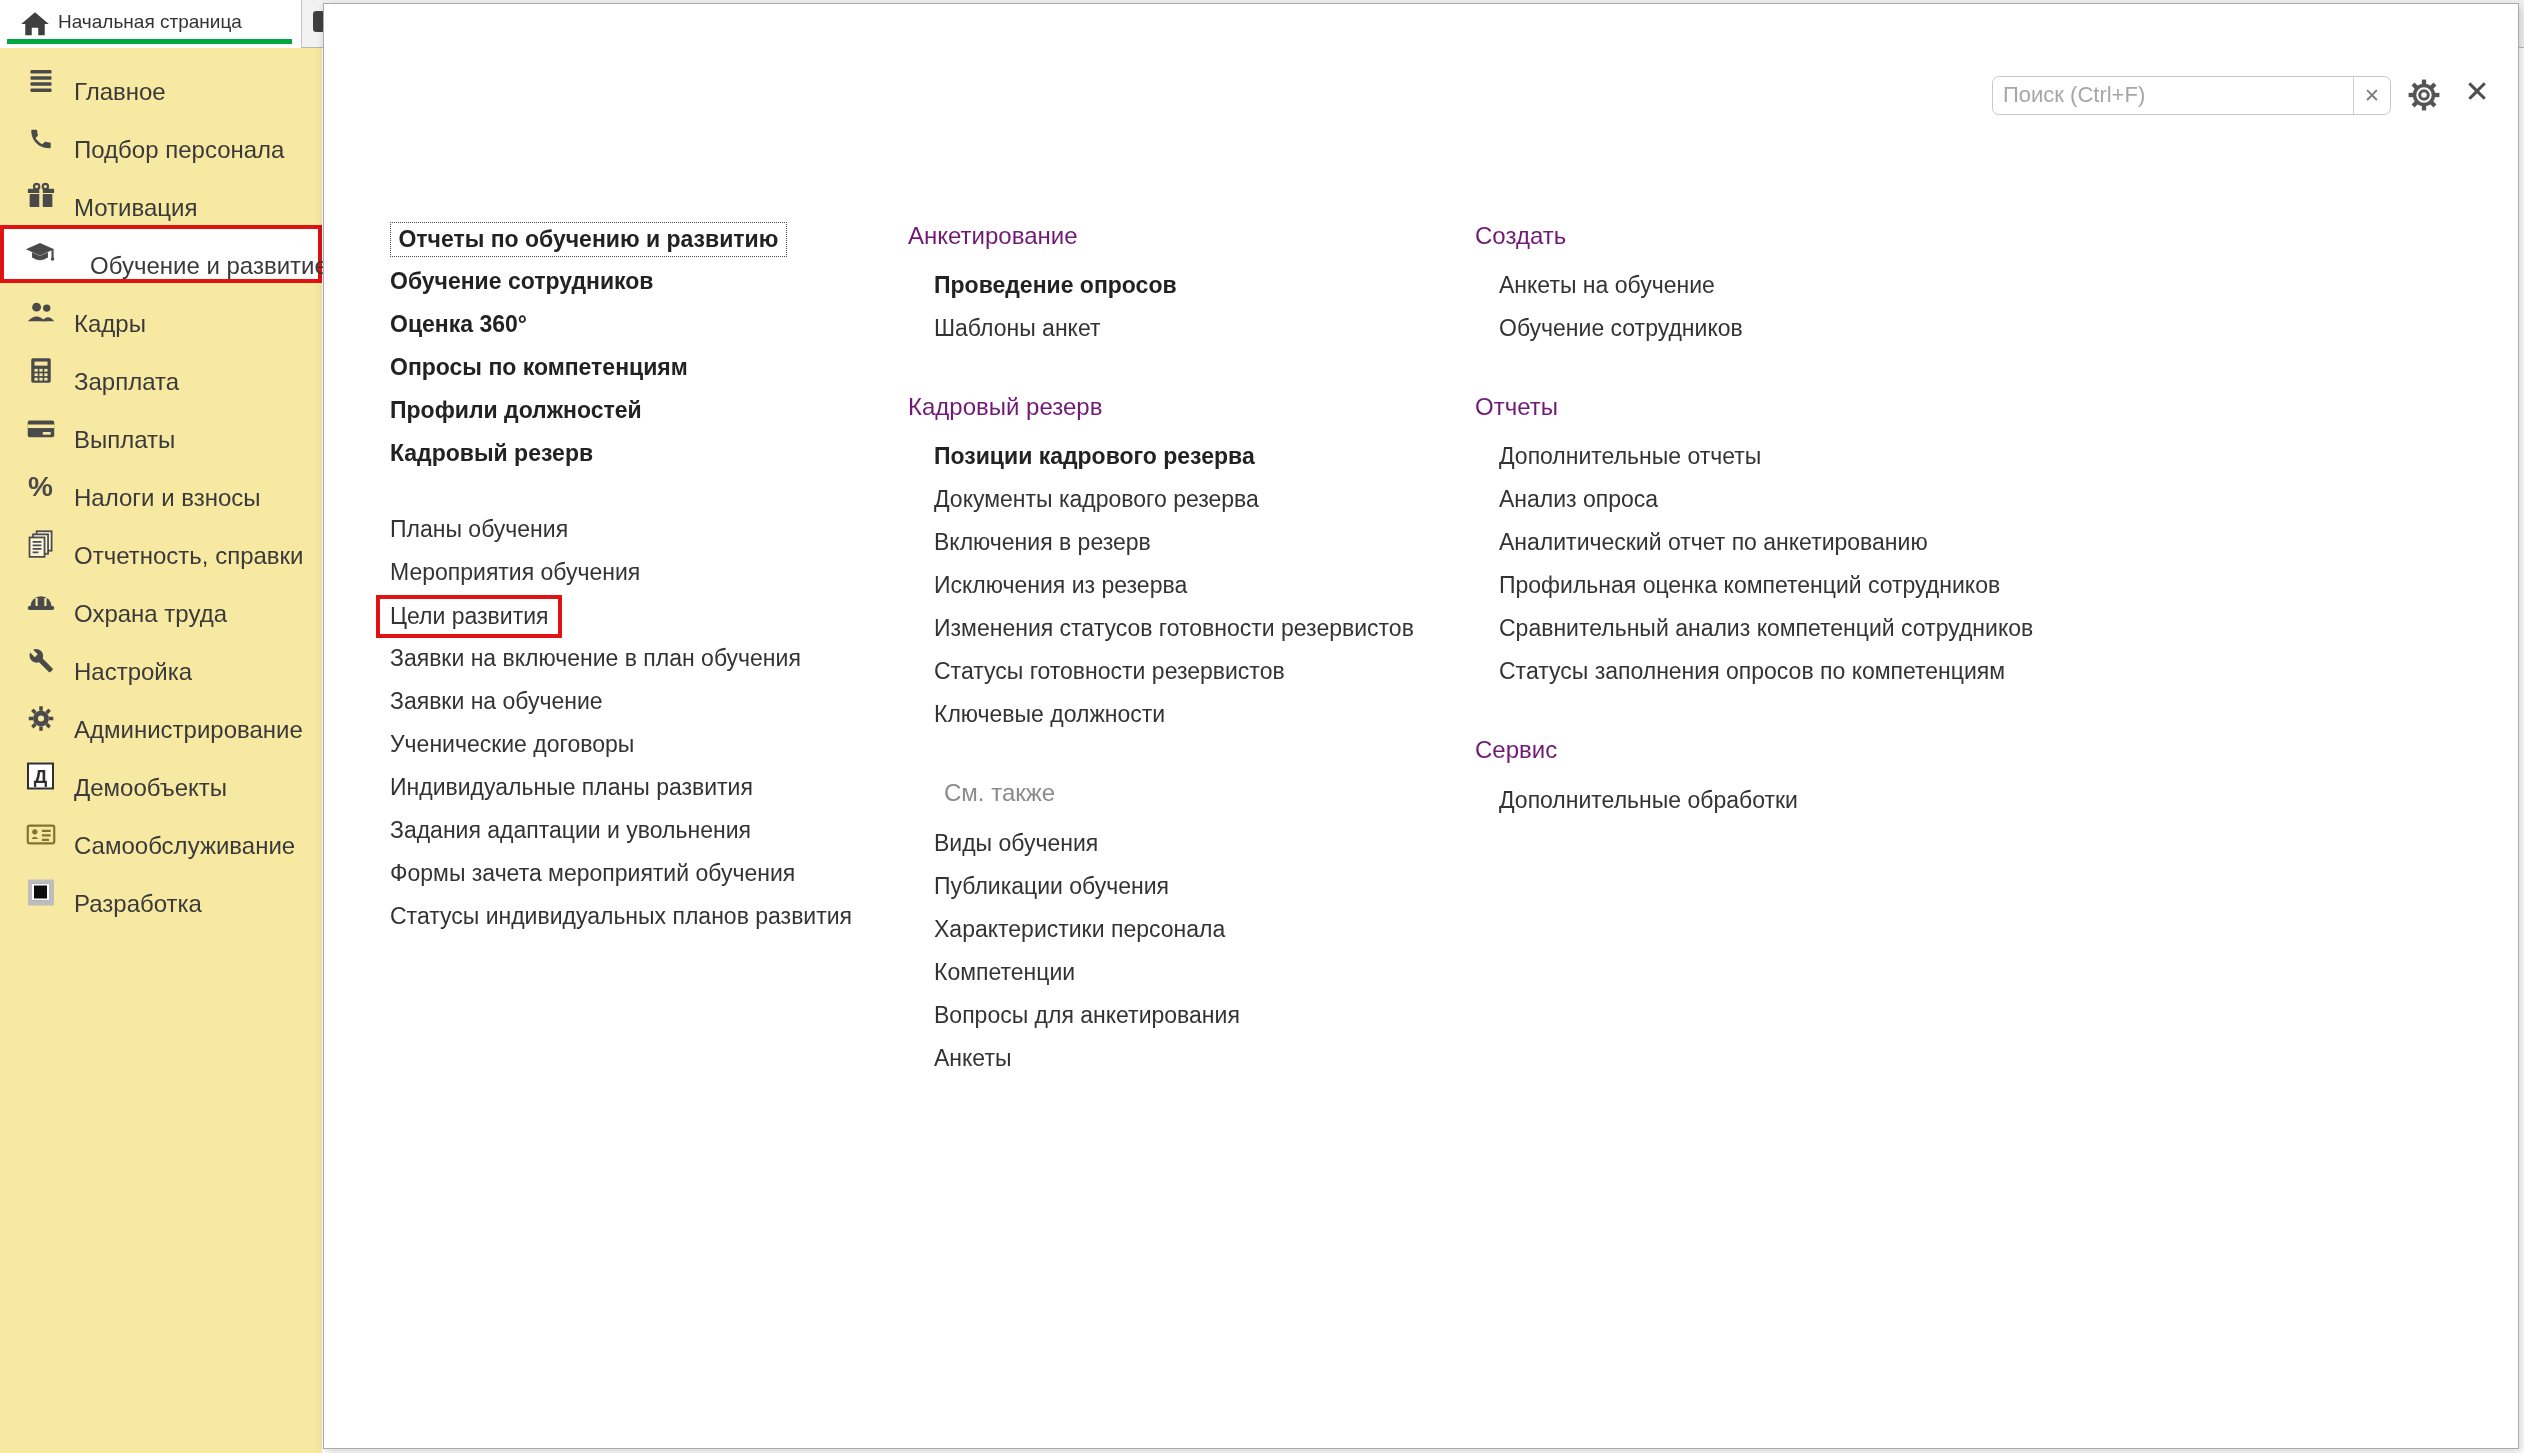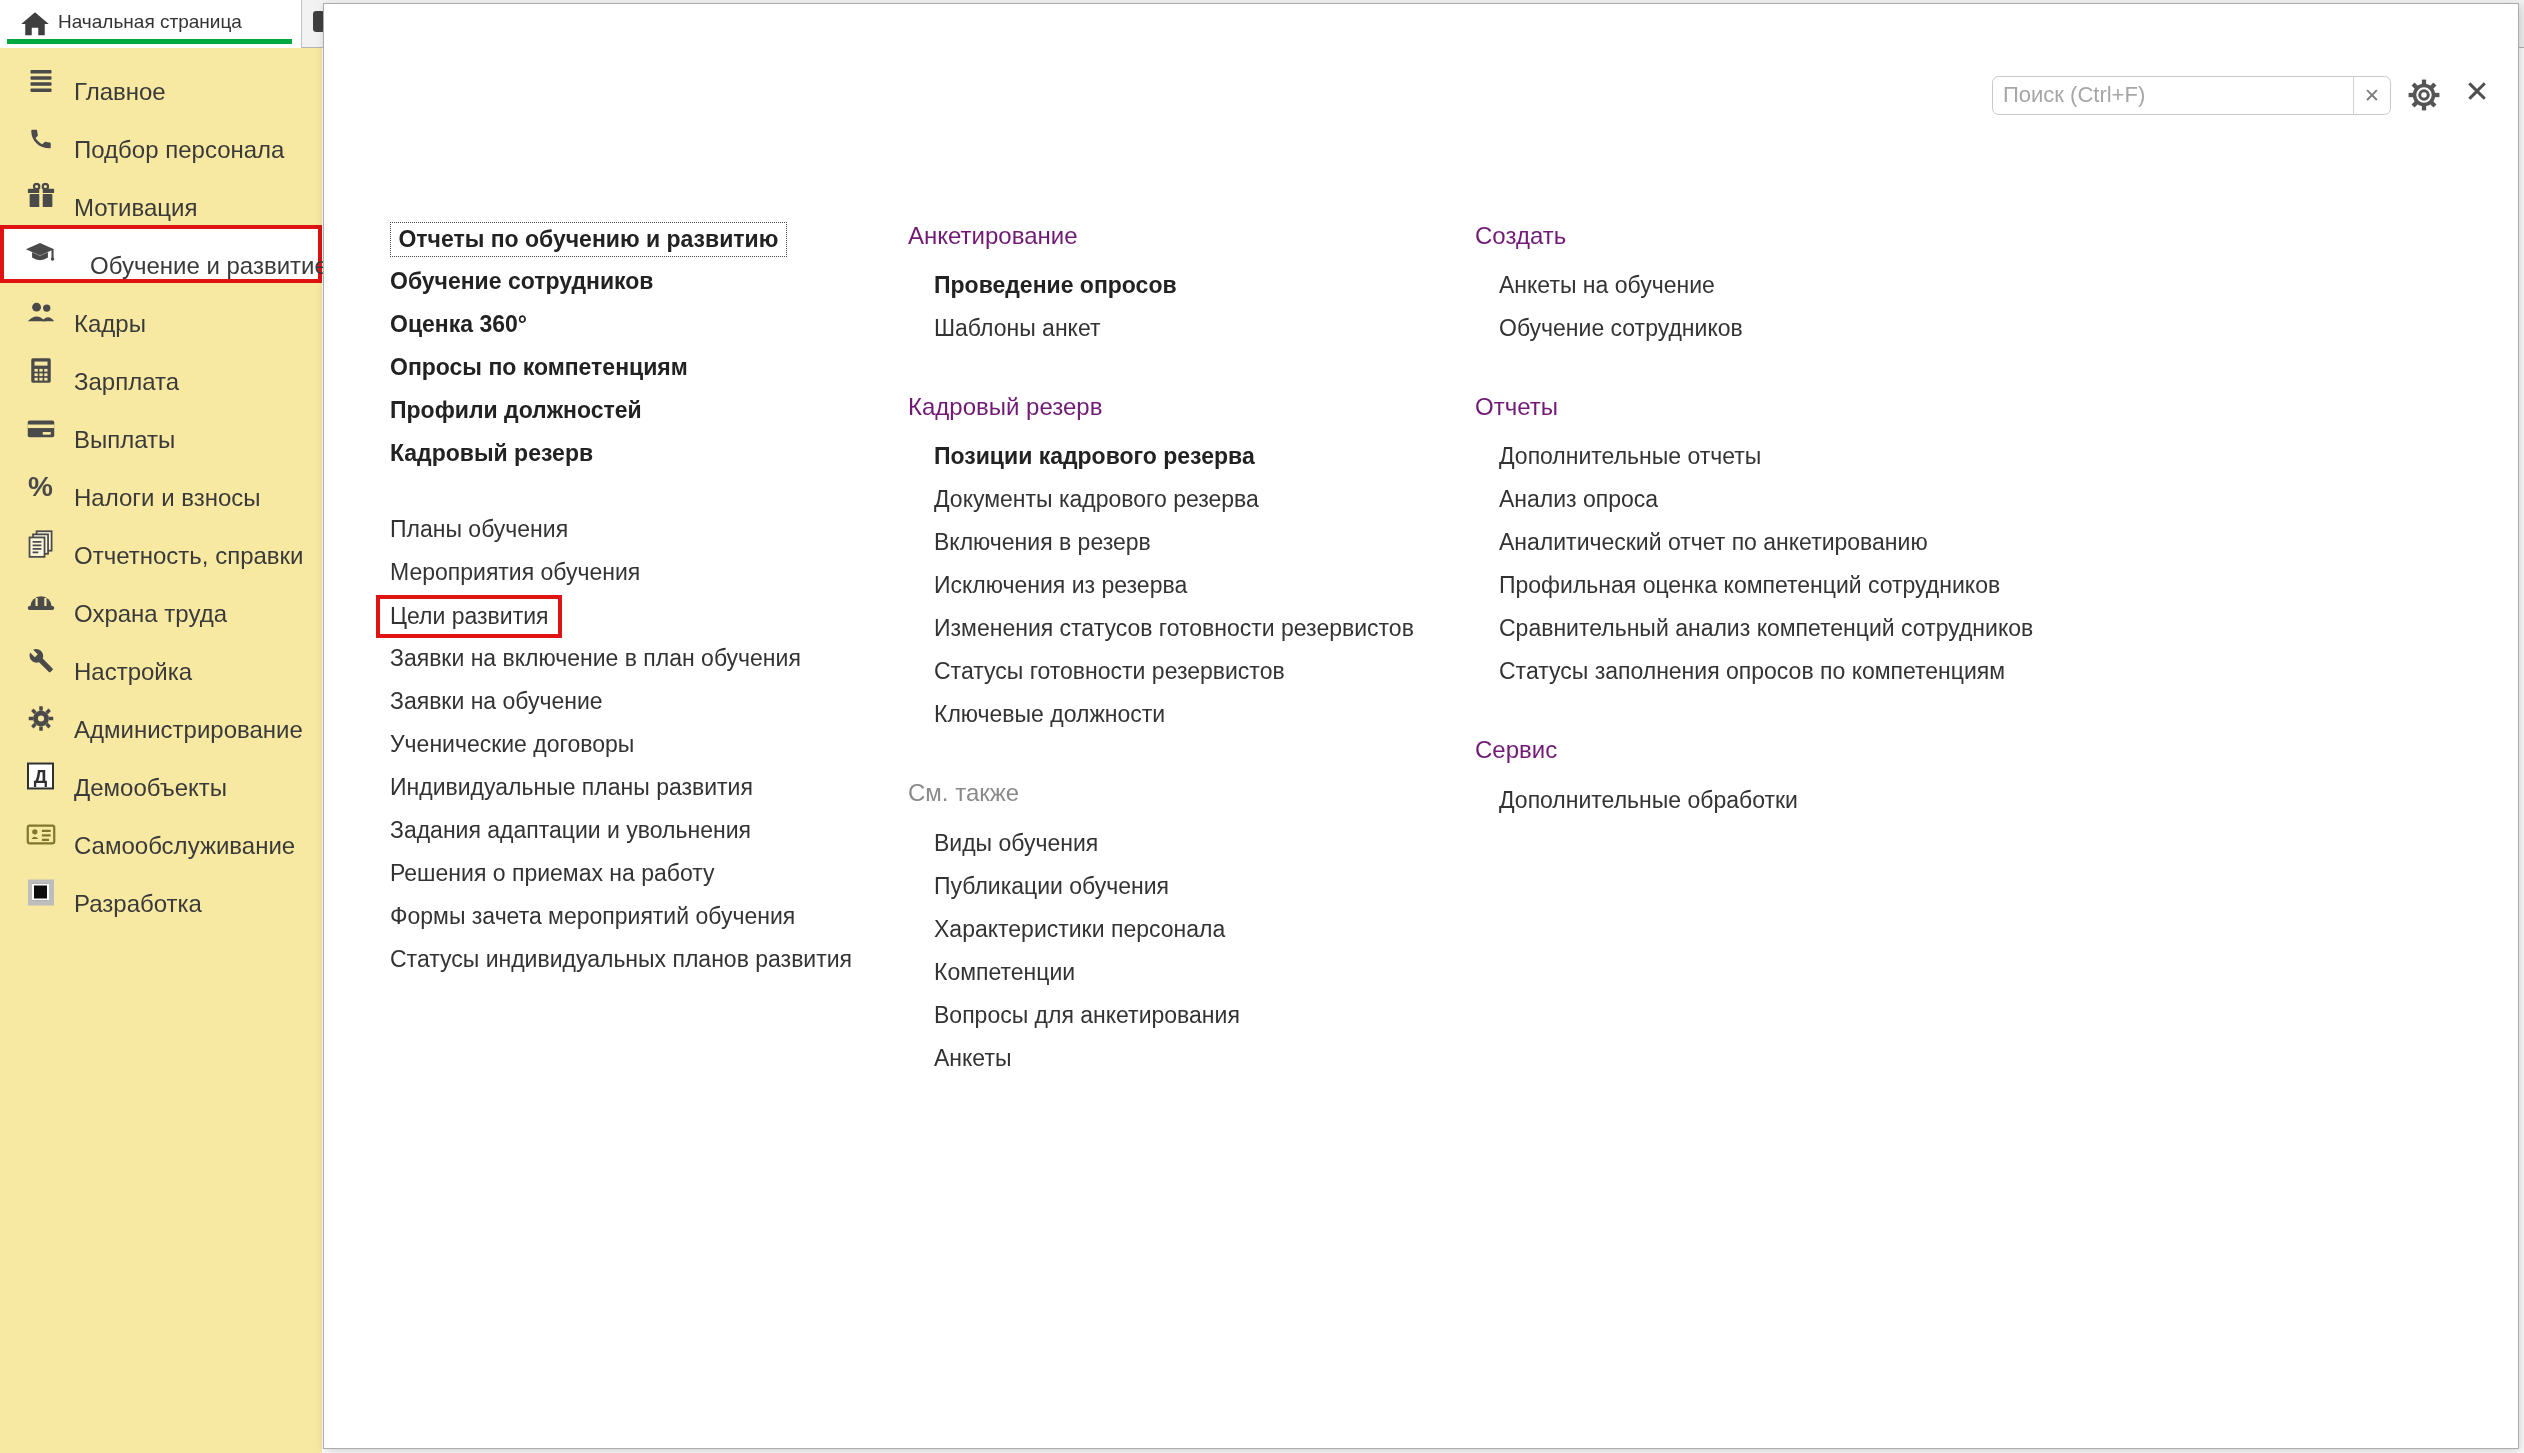--- a/index.html
+++ b/index.html
@@ -43,21 +43,21 @@
   #col2{left:584px;top:210px;}
   #col3{left:1151px;top:210px;}
   .line{height:43px;line-height:43px;font-size:23px;color:#333;white-space:nowrap;}
   .b{font-weight:700;color:#222;}
   .link{cursor:pointer;}
   .focus-box{display:inline-block;vertical-align:middle;line-height:1.15;padding:3.3px 7.4px;border:1.6px dotted #4a4a4a;cursor:pointer;}
   .red-box{display:inline-block;vertical-align:middle;line-height:33px;padding:0.8px 10px;border:4.1px solid #e01212;margin-left:-14px;cursor:pointer;}
   .links2{margin-top:33px;}
   .sec-title{height:43px;line-height:43px;font-size:24px;margin-bottom:7.4px;white-space:nowrap;}
   .sec-title.green{color:#701a75;}
-  .sec-title.gray{color:#8a8a8a;}
+  .sec-title.gray{color:#8a8a8a;margin-left:36px;}
   .sec-gap{margin-top:35px;}
   #col2 .items .line{padding-left:26px;}
   #col3 .items .line{padding-left:24px;}
 </style>
 </head>
 <body>
 
 <div class="topbar">
   <div class="tab-active">
     <span class="tab-home-icon">
@@ -301,21 +301,20 @@
       <div class="line link">Планы обучения</div>
       <div class="line link">Мероприятия обучения</div>
       <div class="line">
         <span class="red-box">Цели развития</span>
       </div>
       <div class="line link">Заявки на включение в план обучения</div>
       <div class="line link">Заявки на обучение</div>
       <div class="line link">Ученические договоры</div>
       <div class="line link">Индивидуальные планы развития</div>
       <div class="line link">Задания адаптации и увольнения</div>
-      <div class="line link">Решения о приемах на работу</div>
       <div class="line link">Формы зачета мероприятий обучения</div>
       <div class="line link">Статусы индивидуальных планов развития</div>
     </div>
   </div>
 
   <div class="col" id="col2">
     <div class="sec-title green">Анкетирование</div>
     <div class="items">
       <div class="line b link">Проведение опросов</div>
       <div class="line link">Шаблоны анкет</div>

